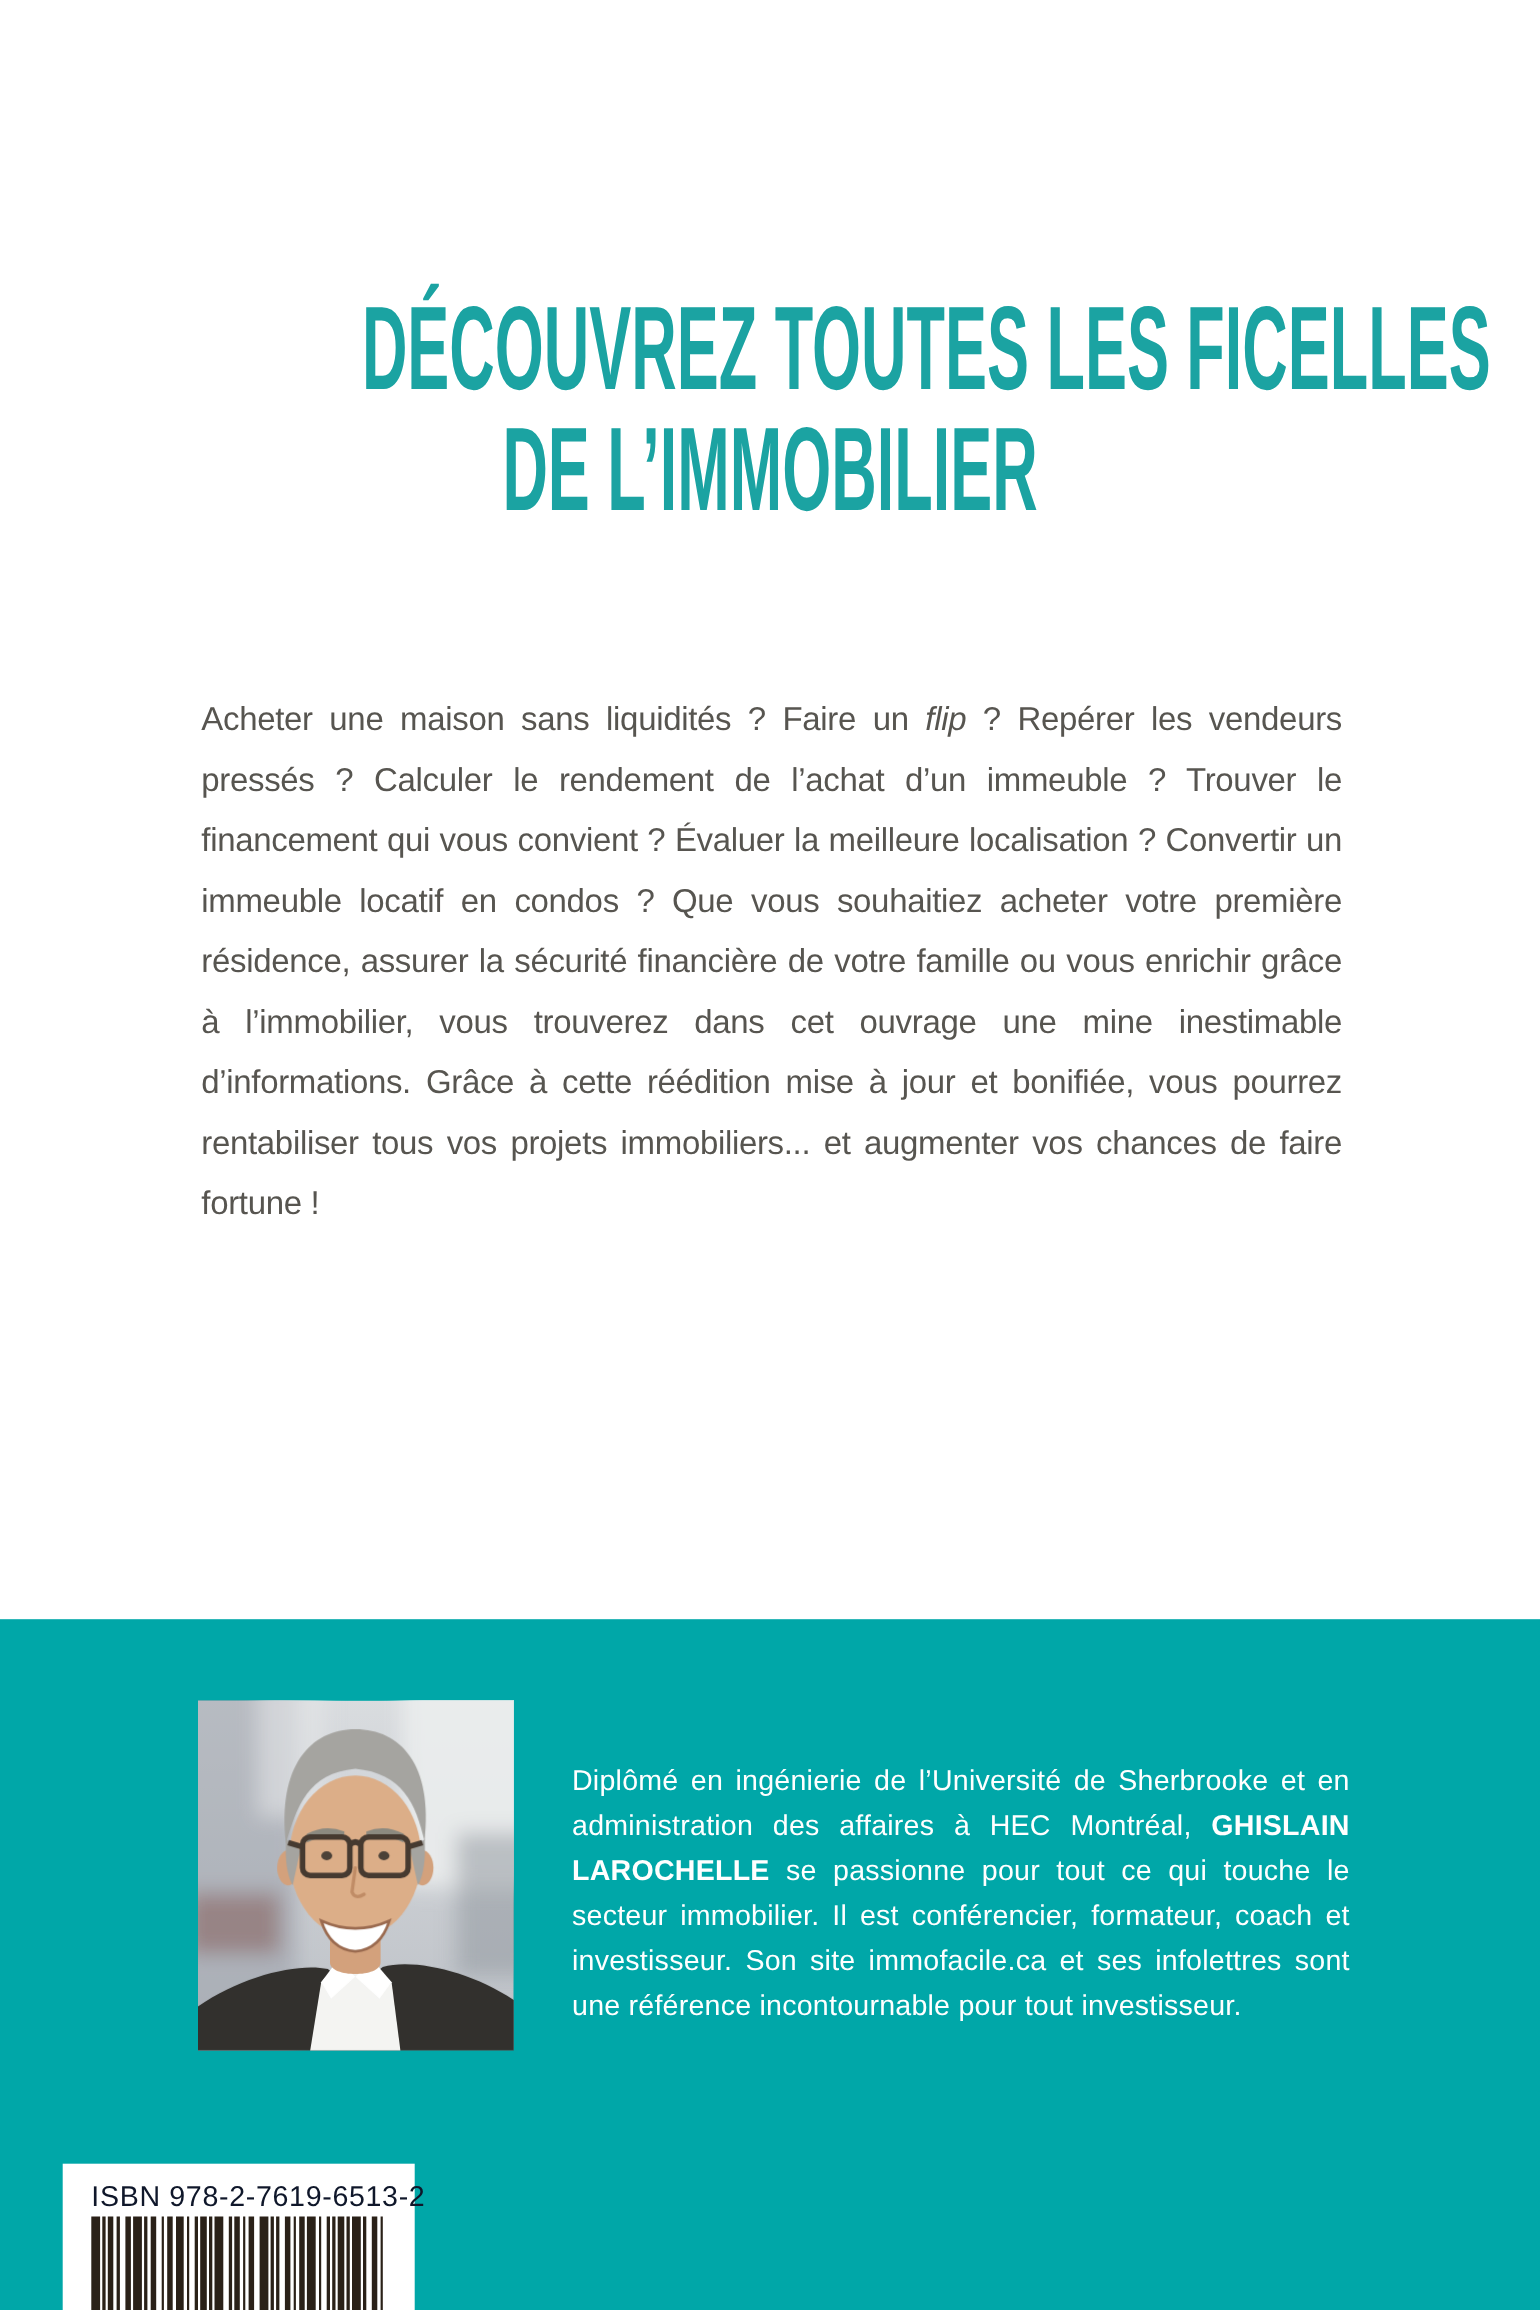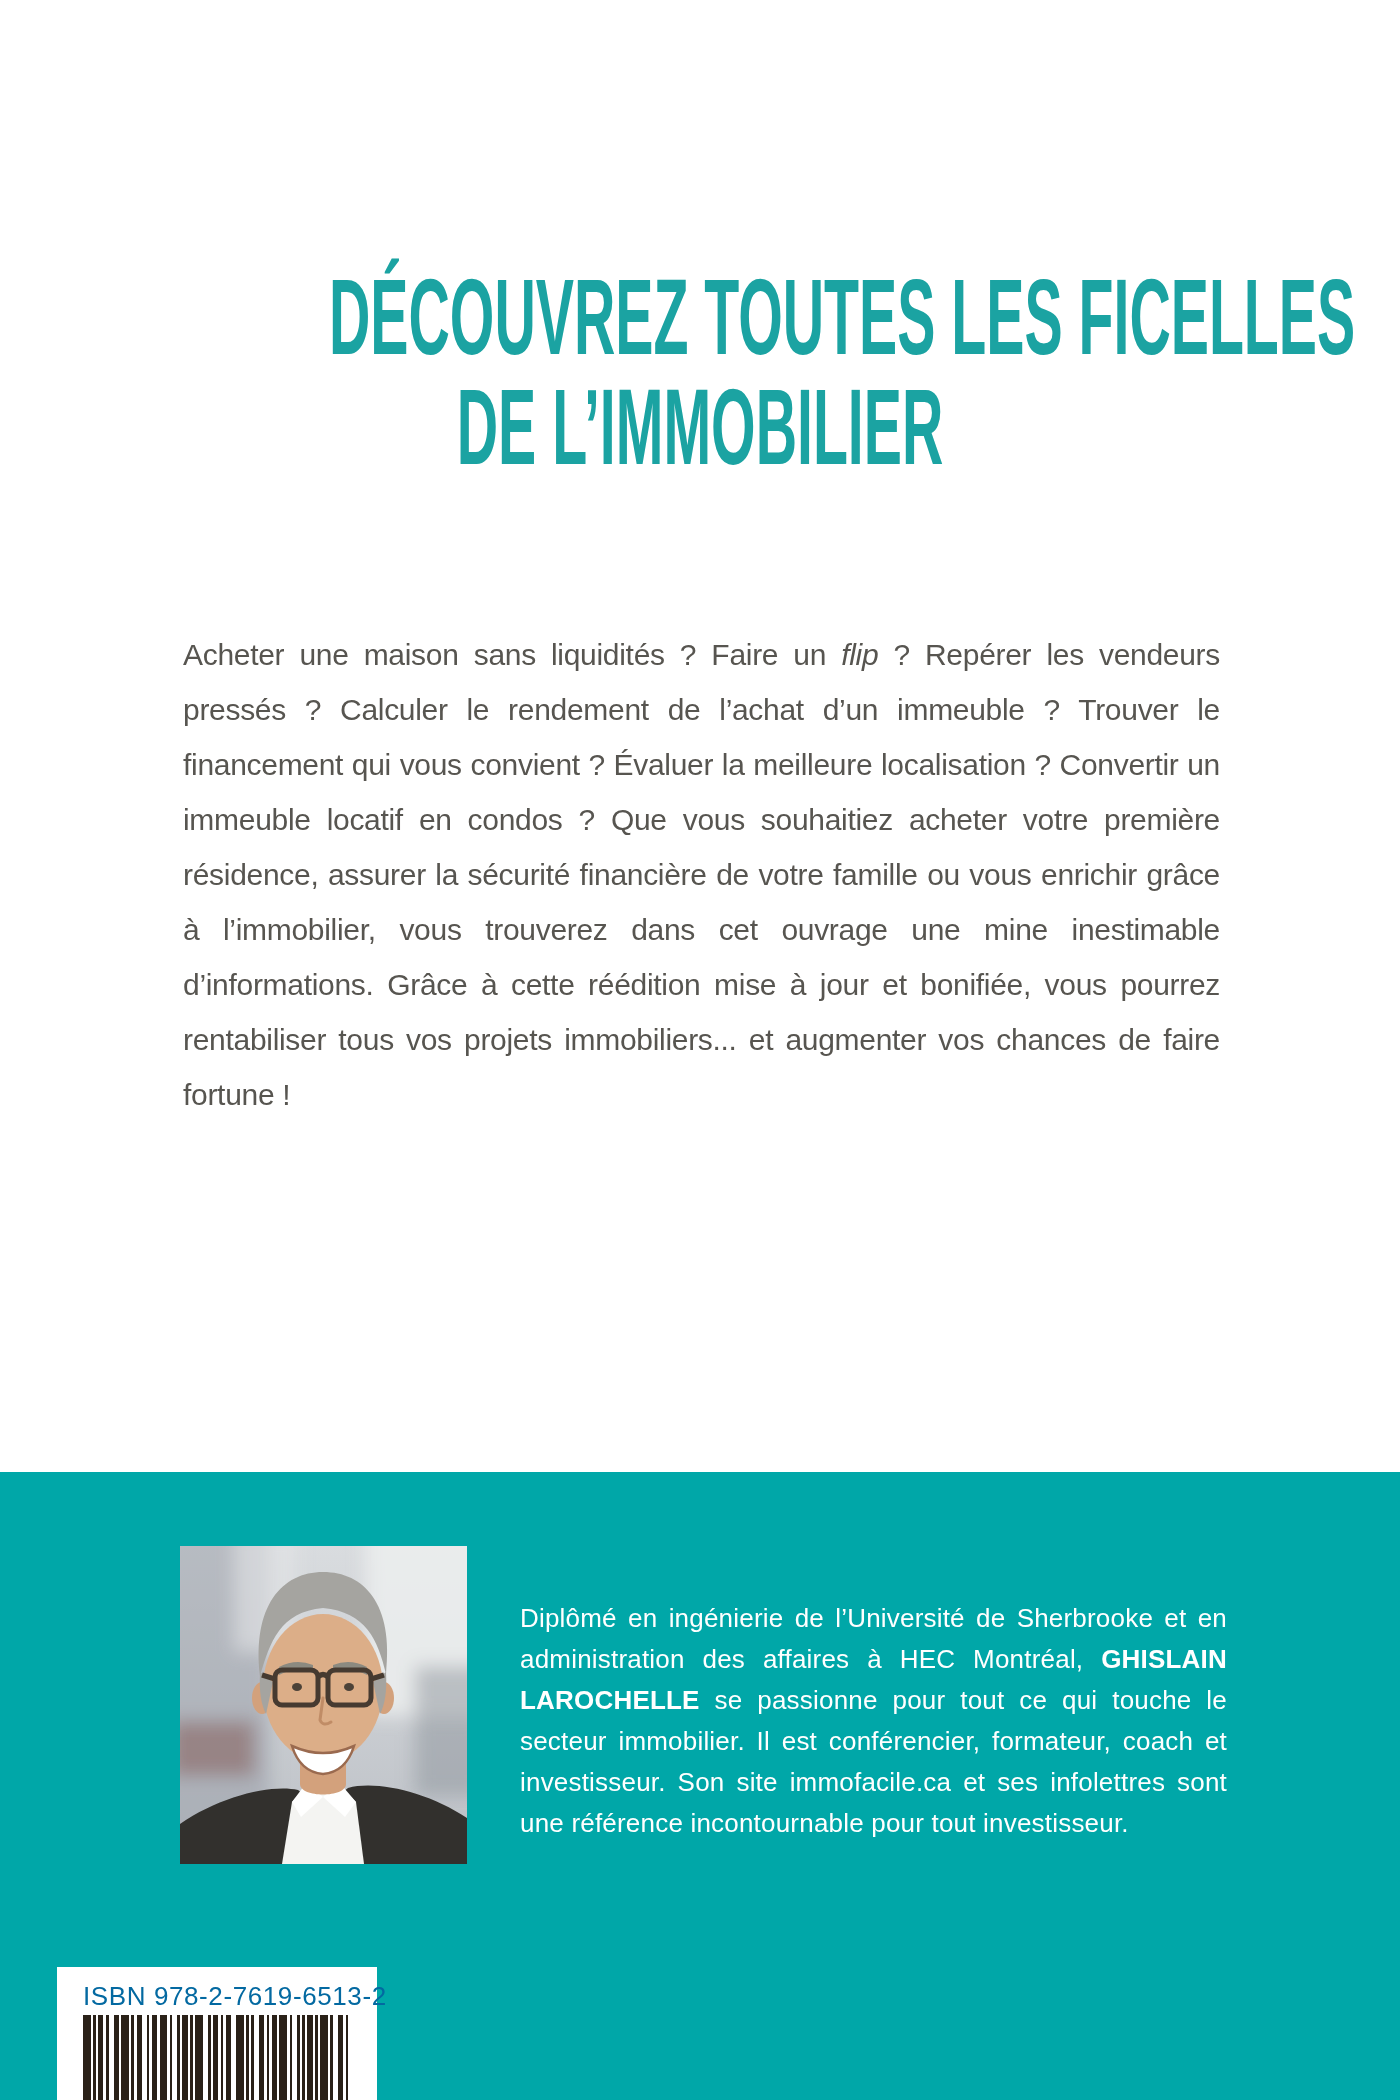--- a/index.html
+++ b/index.html
@@ -43,21 +43,21 @@
     text-align:justify;letter-spacing:0.2px;
   }
   .bio .nm{font-weight:700;}
   
   .isbn-box{
     position:absolute;left:57px;top:495px;width:320px;height:207px;
     background:#ffffff;
   }
   .isbn-label{
     position:absolute;left:26px;top:14px;width:270px;
-    font-size:26px;letter-spacing:0.6px;color:#0369a1;
+    font-size:26px;letter-spacing:0.6px;color:#0f172a;
     white-space:nowrap;
   }
   .bars{
     position:absolute;left:26px;top:48px;width:268px;bottom:0;
     display:flex;align-items:stretch;
   }
   .bars span{flex-basis:0;min-width:0;display:block;height:100%;}
   .bars .bar{background:#2a2118;}
   .bars .gap{background:transparent;}
   

